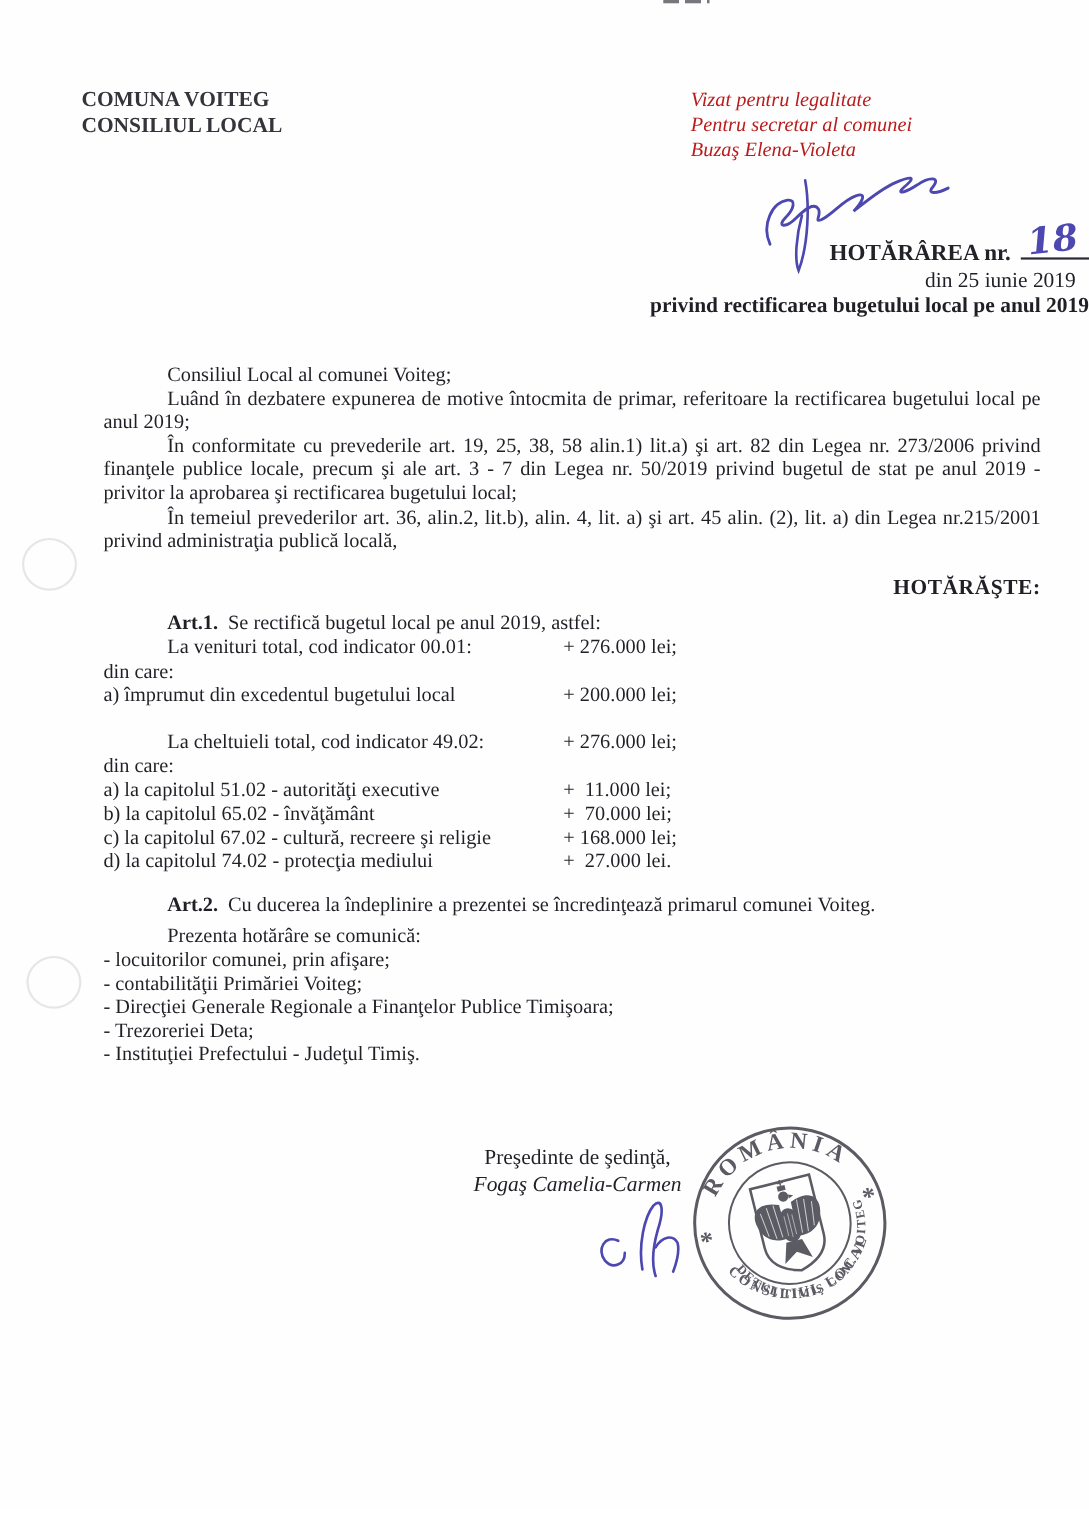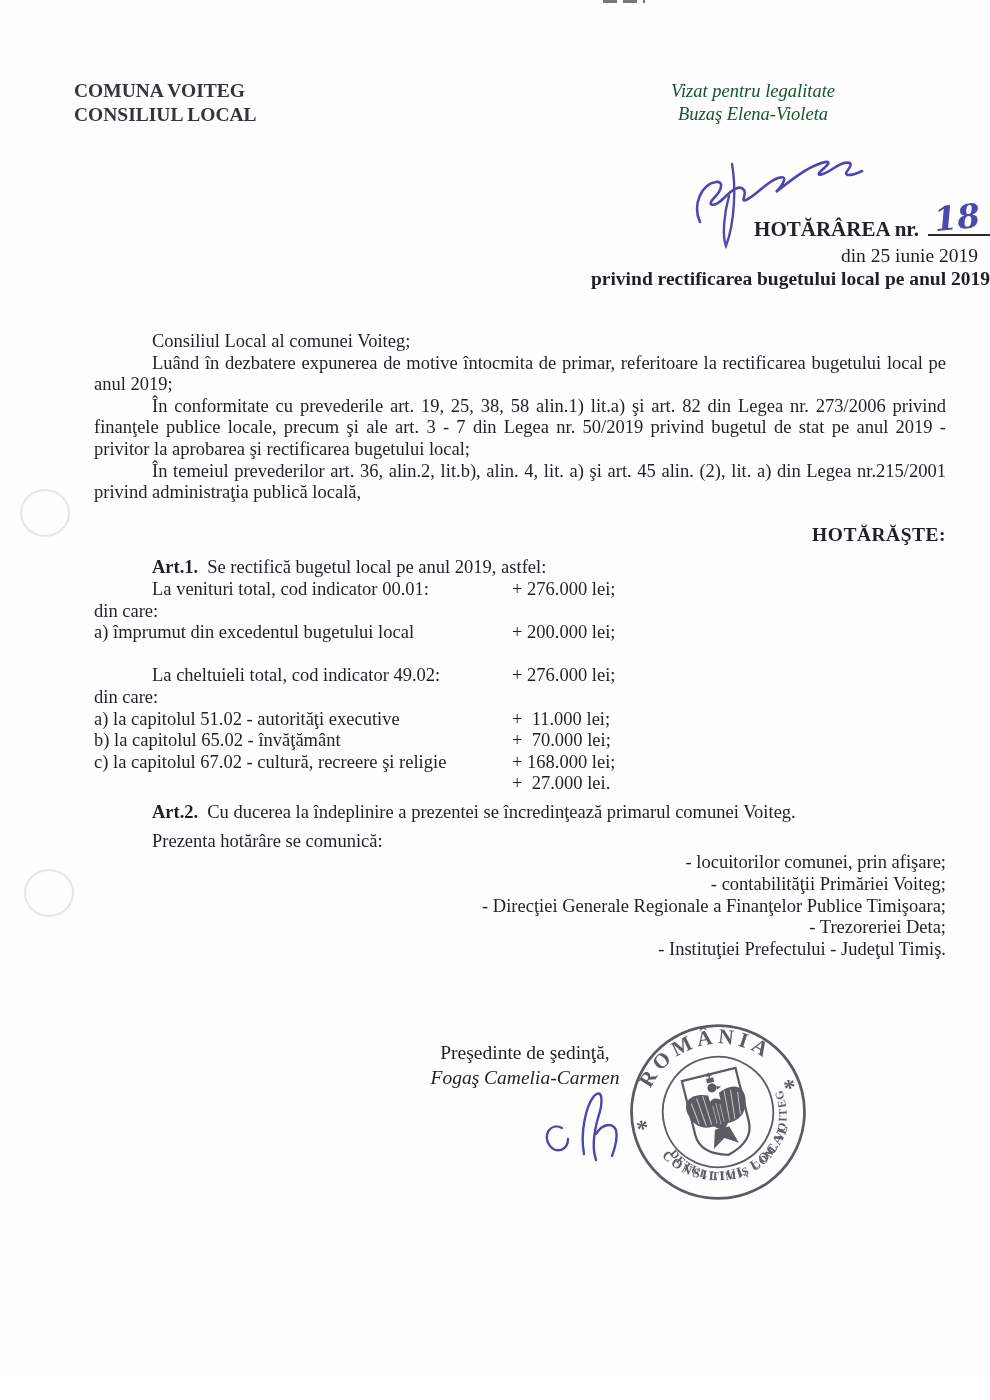--- a/index.html
+++ b/index.html
@@ -24,21 +24,21 @@
   .punch.p1{left:20px;top:489px;}
   .punch.p2{left:24px;top:869px;}
 
   
   .org{
     position:absolute;left:74px;top:79px;
     font-weight:bold;font-size:19.5px;line-height:24px;color:#34343b;
   }
   .visa{
     position:absolute;left:628px;top:80px;width:250px;
-    text-align:center;font-style:italic;font-size:18.5px;line-height:23px;color:#14532d;
+    font-style:italic;font-size:18.5px;line-height:23px;color:#b91c1c;
   }
   .sig-top{position:absolute;left:672px;top:126px;}
 
   
   .title-block{position:absolute;left:0;top:217px;width:100%;text-align:right;}
   .t1{font-weight:bold;font-size:21px;color:#222228;}
   .blank{display:inline-block;width:62px;height:0;border-bottom:2.5px solid #2a2a30;margin-left:9px;position:relative;}
   .hand-num{
     position:absolute;left:6px;top:-33px;
     font-family:"DejaVu Serif", serif;font-style:italic;font-weight:bold;
@@ -52,27 +52,27 @@
     position:absolute;left:94px;top:331px;width:852px;
     font-size:18.5px;line-height:21.6px;
   }
   .para{margin:0;text-indent:58px;text-align:justify;}
   .hotaraste{
     text-align:right;font-weight:bold;font-size:19.5px;
     letter-spacing:.5px;margin:20px 0 12px 0;
   }
   .artlbl{font-weight:bold;margin-right:9px;}
   .artp{margin:0;}
-  .art2p{margin-top:29px;}
+  .art2p{margin-top:18px;}
   .brow{position:relative;}
   .btext.ind{padding-left:58px;}
   .bamt{position:absolute;left:418px;top:0;white-space:pre;}
   .spacer{height:21.6px;}
   .comintro{margin-top:7px;}
-  .comitem{margin:0;text-align:right;}
+  .comitem{margin:0;}
 
   
   .sign-block{
     position:absolute;left:372px;top:1040px;width:306px;text-align:center;
     font-size:19.5px;line-height:25px;
   }
   .sign-name{font-style:italic;}
   .sig-bottom{position:absolute;left:528px;top:1084px;}
 
   
@@ -91,20 +91,21 @@
   <div class="punch p1"></div>
   <div class="punch p2"></div>
 
   <div class="org">
     <div>COMUNA VOITEG</div>
     <div>CONSILIUL LOCAL</div>
   </div>
 
   <div class="visa">
     <div>Vizat pentru legalitate</div>
+    <div>Pentru secretar al comunei</div>
     <div>Buzaş Elena-Violeta</div>
   </div>
 
   <svg class="sig-top" width="210" height="126" viewBox="0 0 210 126">
     <path d="M28,96 C20,78 30,58 44,56 C52,55 50,64 42,72 C34,80 42,82 52,72
              C60,64 68,58 72,64 C75,69 68,76 74,74 C84,70 94,56 106,52
              C118,48 110,60 104,66 C112,60 128,46 142,40 C156,34 162,34 150,44
              C142,51 150,50 162,42 C172,35 184,34 176,44 C170,51 180,50 190,45" fill="none" stroke="#4c48b0" stroke-width="2.6" stroke-linecap="round"></path>
     <path d="M60,38 C64,60 63,96 54,120 C50,110 52,88 57,70" fill="none" stroke="#4c48b0" stroke-width="2.4" stroke-linecap="round"></path>
   </svg>
@@ -156,20 +157,21 @@
     </div>
     <div class="brow">
       <span class="btext">b) la capitolul 65.02 - învăţământ</span>
       <span class="bamt">+  70.000 lei;</span>
     </div>
     <div class="brow">
       <span class="btext">c) la capitolul 67.02 - cultură, recreere şi religie</span>
       <span class="bamt">+ 168.000 lei;</span>
     </div>
     <div class="brow">
+      <span class="btext">d) la capitolul 74.02 - protecţia mediului</span>
       <span class="bamt">+  27.000 lei.</span>
     </div>
 
     <p class="para artp art2p">
       <span class="artlbl">Art.2.</span><span>Cu ducerea la îndeplinire a prezentei se încredinţează primarul comunei Voiteg.</span>
     </p>
 
     <p class="para comintro">Prezenta hotărâre se comunică:</p>
     <div class="comitem">- locuitorilor comunei, prin afişare;</div>
     <div class="comitem">- contabilităţii Primăriei Voiteg;</div>

